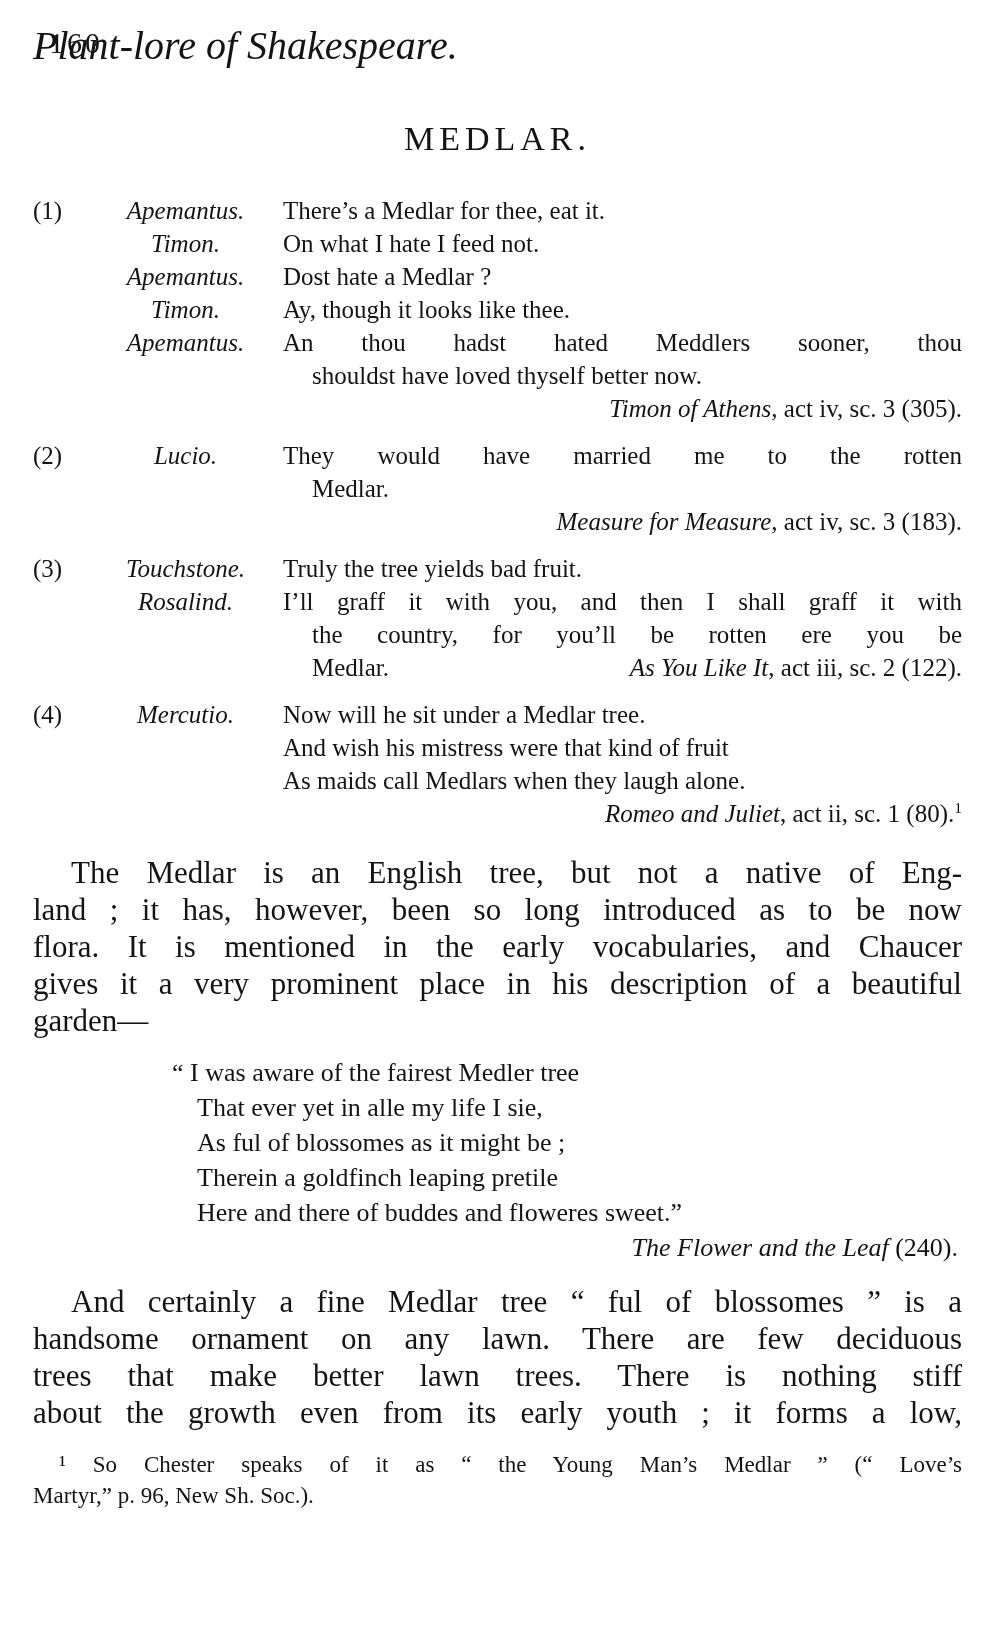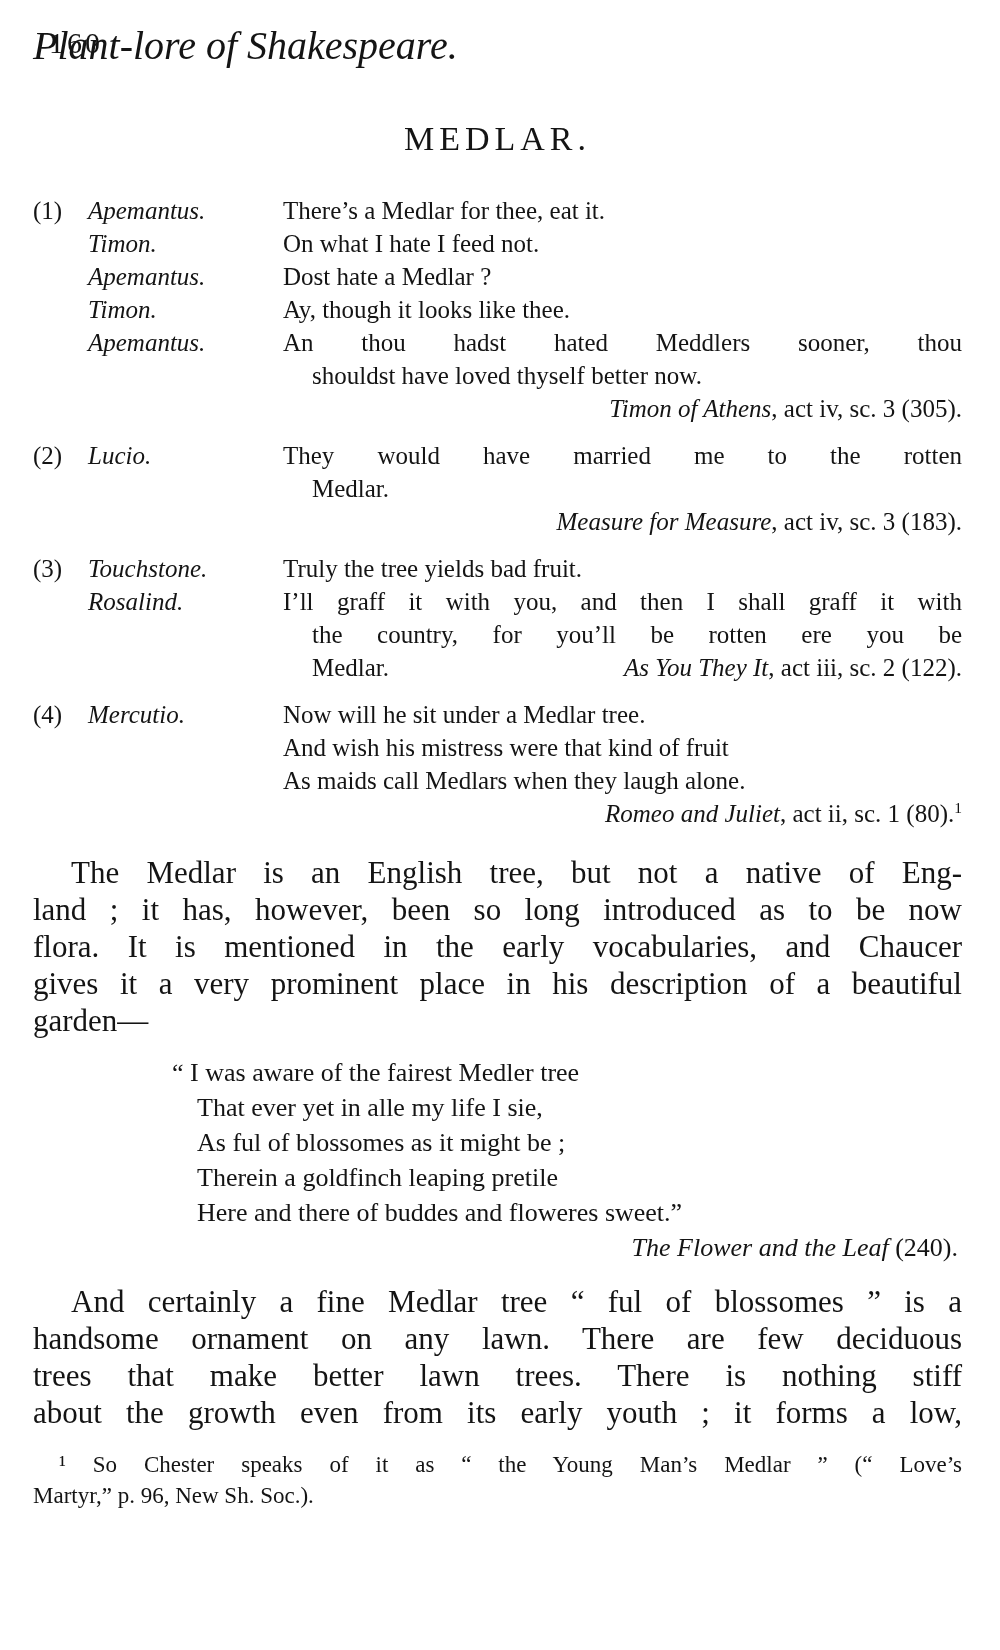--- a/index.html
+++ b/index.html
@@ -14,21 +14,21 @@
   .header { position:relative; height:46px; }
   .pagenum { position:absolute; left:16px; top:4px; font-size:30px; letter-spacing:3px; }
   .runtitle { position:absolute; left:0; right:0; top:0; font-style:italic; font-size:40px; }
 
   .chapter { margin-top:52px; text-align:center; font-size:34px; letter-spacing:5px; }
 
   .quotes { margin-top:36px; font-size:25px; line-height:33px; }
   .quote { margin-bottom:14px; }
   .qrow { display:grid; grid-template-columns:55px 195px minmax(0,1fr); }
   .qnum { }
-  .qspeaker { font-style:italic; }
+  .qspeaker { font-style:italic;text-align:center; }
   .qtext { }
   .qtext.justify { text-align:justify; text-align-last:justify; text-justify:inter-word; }
   .qtext.cont { padding-left:29px; }
   .flexline { display:flex; justify-content:space-between; }
   .qcite { text-align:right; line-height:33px; }
   .cite-work { font-style:italic; }
   sup, .cite-sup { font-size:62%; vertical-align:super; line-height:0; }
 
   .para { font-size:31px; line-height:37px; }
   .para1 { margin-top:24px; }
@@ -123,21 +123,21 @@
         </div>
         <div class="qrow">
           <span class="qnum"></span>
           <span class="qspeaker"></span>
         </div>
         <div class="qrow">
           <span class="qnum"></span>
           <span class="qspeaker"></span>
           <span class="qtext flexline cont">
             <span>Medlar.</span>
-            <span class="cite-wrap"><span class="cite-work">As You They It</span><span class="cite-ref">, act iii, sc. 2 (122).</span></span>
+            <span class="cite-wrap"><span class="cite-work">As You Like It</span><span class="cite-ref">, act iii, sc. 2 (122).</span></span>
           </span>
         </div>
       </div>
       <div class="quote">
         <div class="qrow">
           <span class="qnum">(4)</span>
           <span class="qspeaker">Mercutio.</span>
           <span class="qtext">Now will he sit under a Medlar tree.</span>
         </div>
         <div class="qrow">

